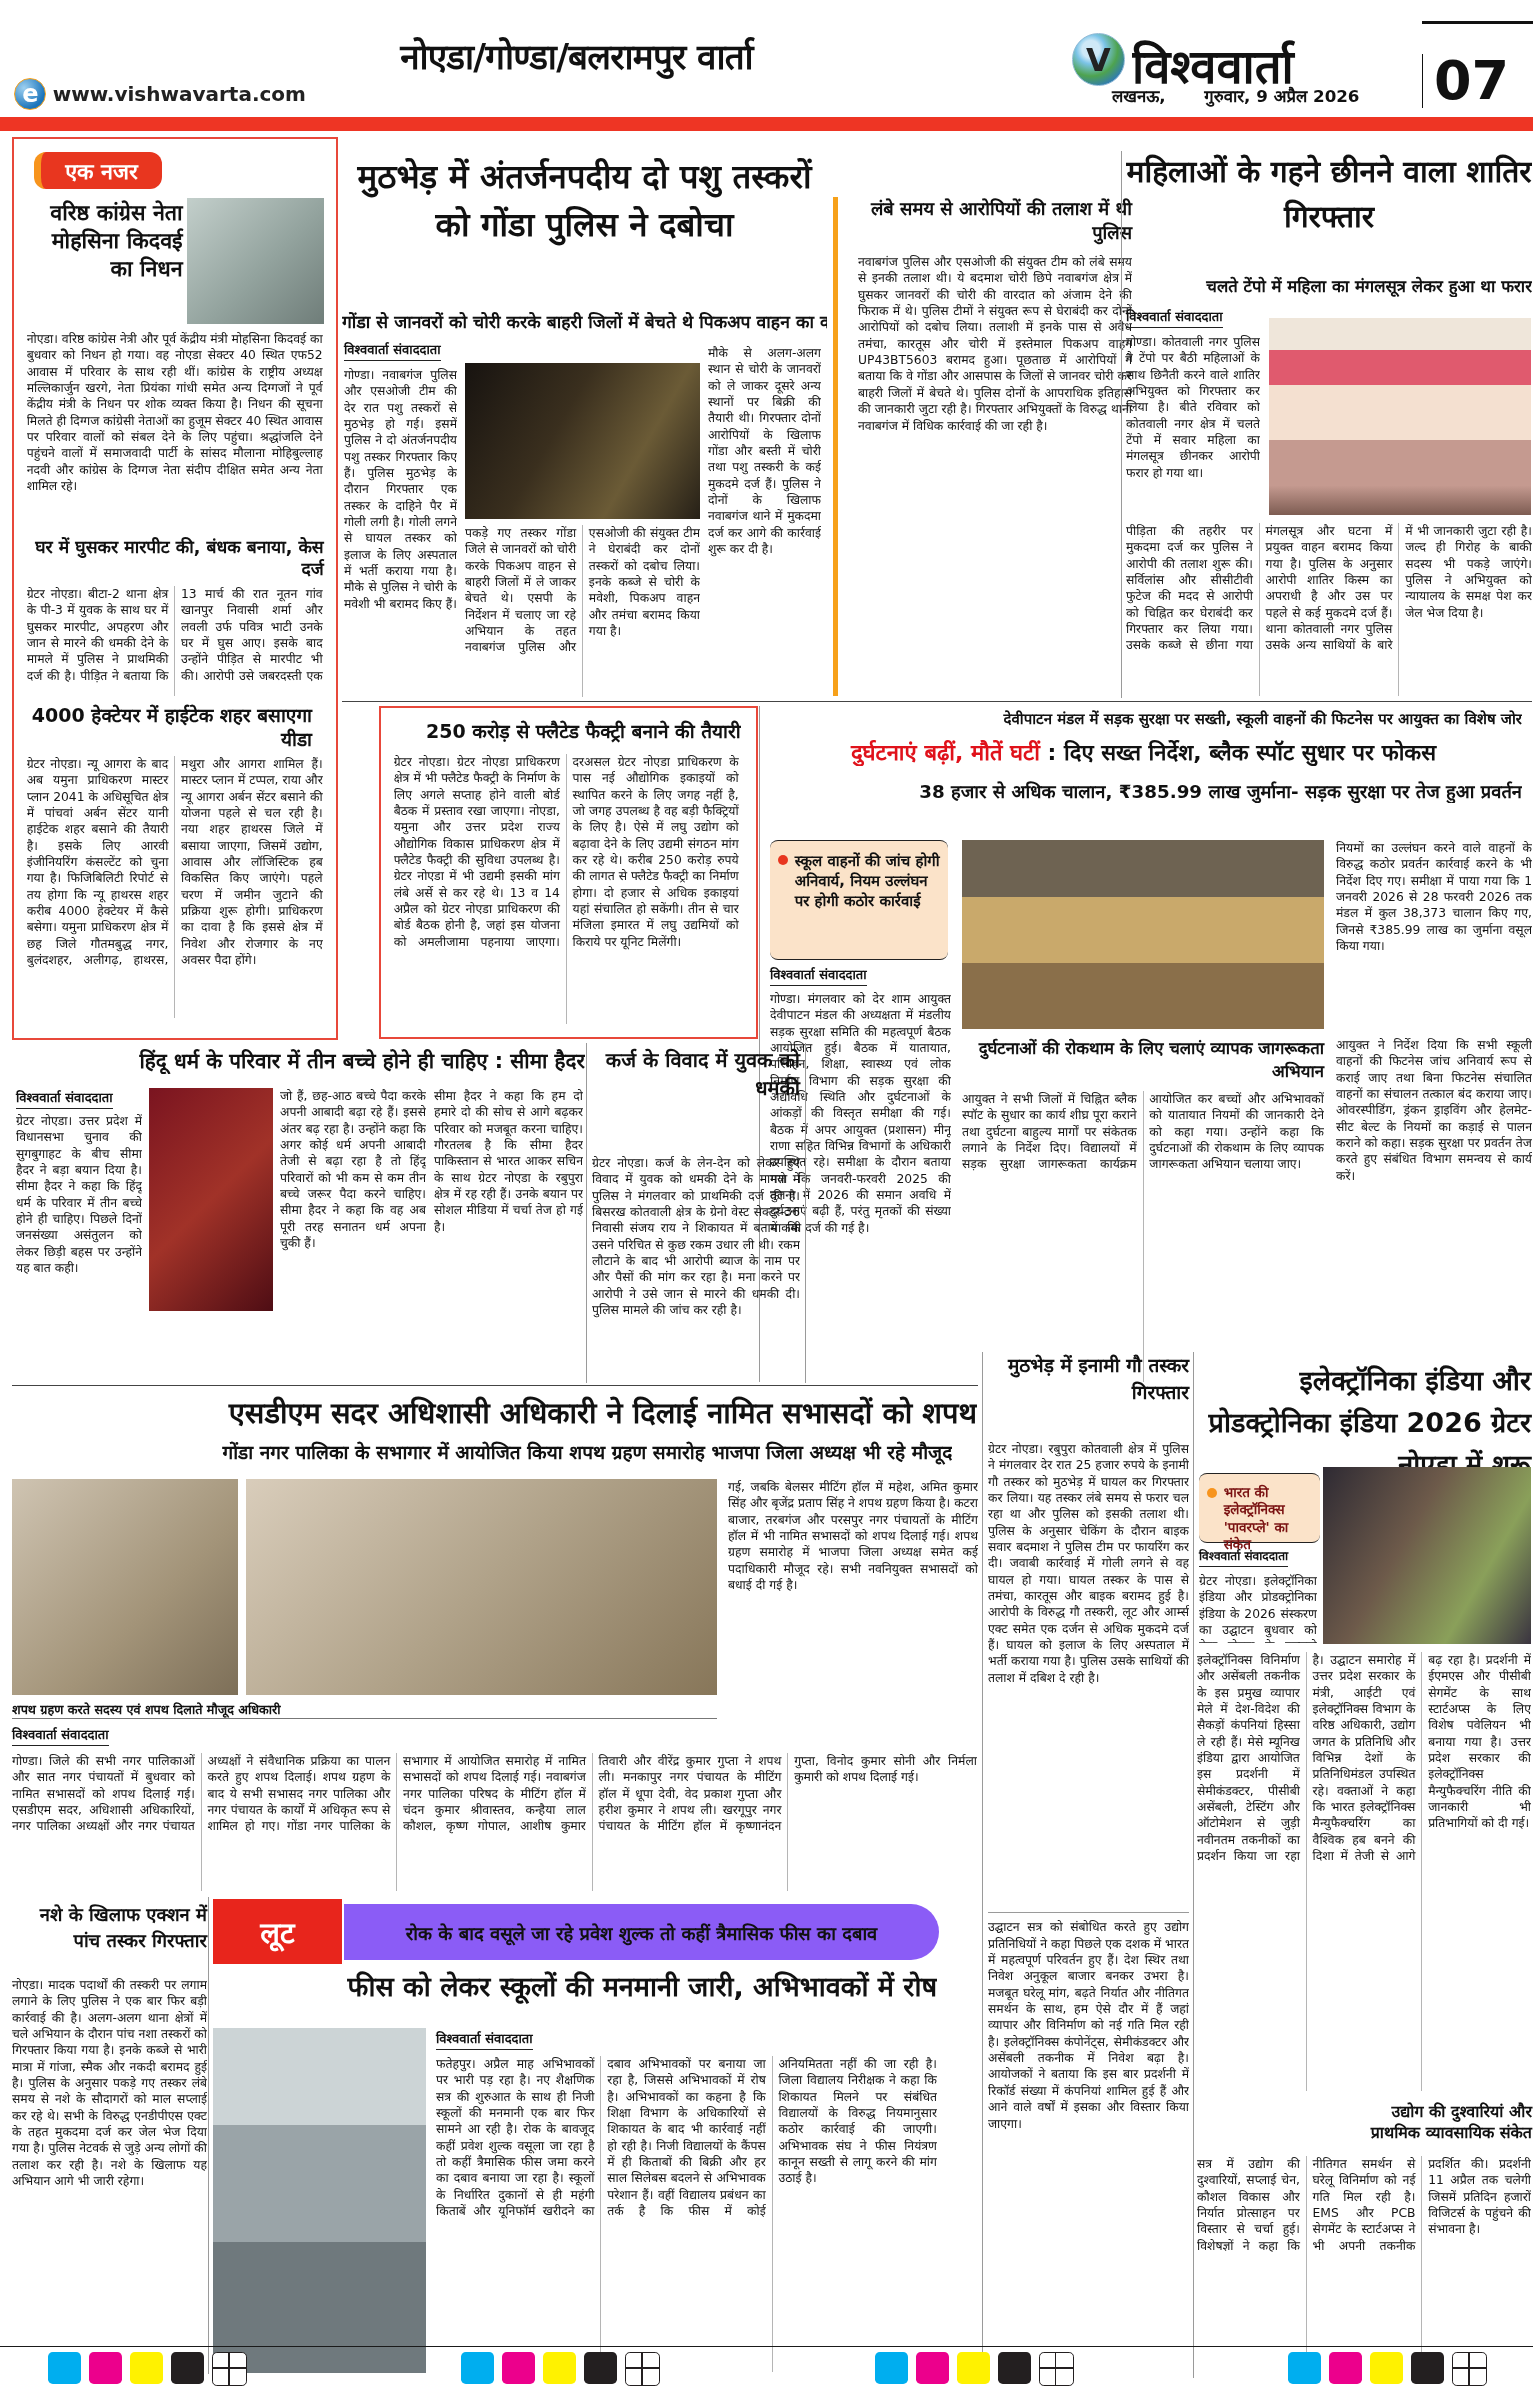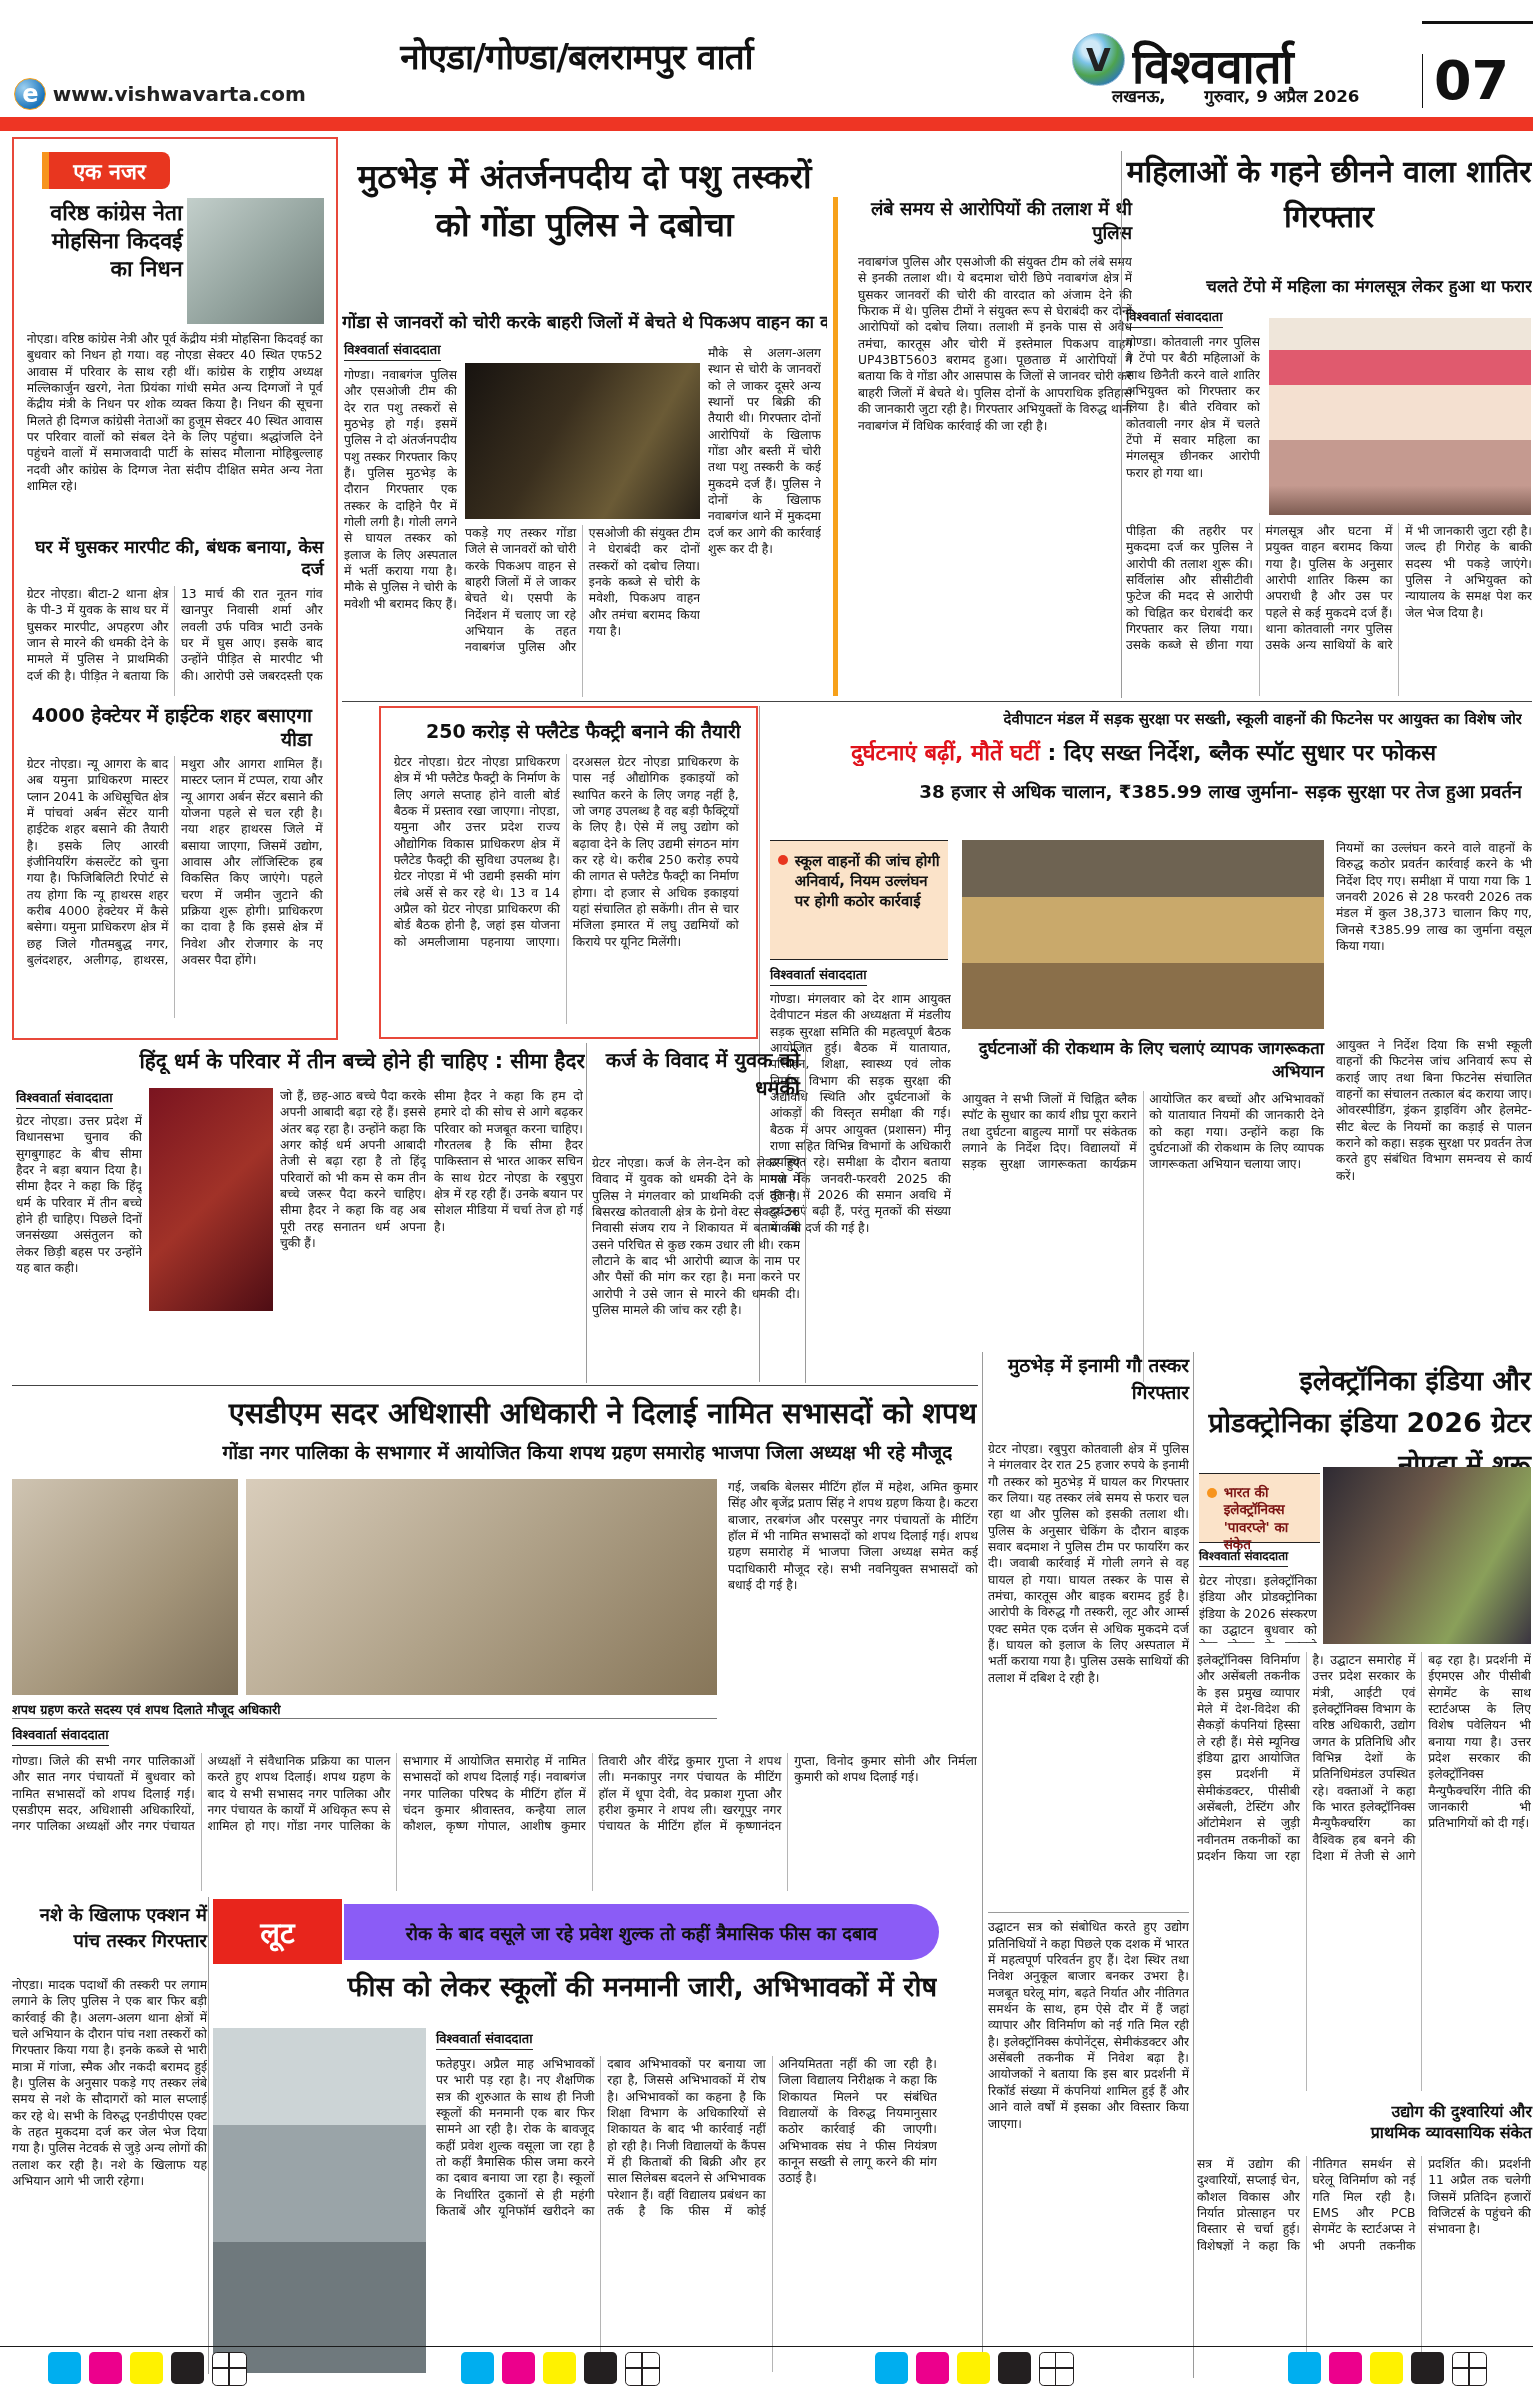--- a/index.html
+++ b/index.html
@@ -11,21 +11,21 @@
   .body-txt{font-size:12.3px;line-height:1.33;text-align:justify;color:#141414;overflow:hidden;}
   .cols2{column-count:2;column-gap:12.7px;column-rule:0.8px solid #b5b5b5;}
   .cols3{column-count:3;column-gap:12.7px;column-rule:0.8px solid #b5b5b5;}
   .cols5{column-count:5;column-gap:12.7px;column-rule:0.8px solid #b5b5b5;}
   .byline{font-weight:bold;font-size:13px;border-bottom:1.6px solid #222;display:inline-block;padding-bottom:1.6px;}
   .photo{background:#ccc;}
   .vline{width:0;border-left:0.8px solid #9a9a9a;}
   .hline{height:0;border-top:1.2px solid #444;}
   .redbar{background:#ee3524;}
   .dot{display:inline-block;width:10.3px;height:10.3px;border-radius:50%;background:#e8361f;margin-right:6.4px;flex:0 0 10.3px;margin-top:4px;}
-  .bullet-box{background:#fbe3c9;border-top:1.6px solid #222;border-bottom:1.6px solid #222;display:flex;padding:9.5px 8px;font-weight:bold;}
+  .bullet-box{background:#fbe3c9;border-top:1.6px solid #222;border-bottom:1.6px solid #222;display:flex;padding:9.5px 8px;font-weight:bold;border-radius:8px;}
   
   .masthead{font-size:35px;font-weight:bold;letter-spacing:-0.8px;}
   .brand{font-size:47px;font-weight:bold;}
   .globe{width:51px;height:51px;border-radius:50%;background:radial-gradient(circle at 35% 30%,#cfe9f7 0 18%,#7cc4e8 30%,#4ea34f 55%,#2f79b8 80%);border:0.8px solid #8fb9d6;display:flex;align-items:center;justify-content:center;font-size:32px;font-weight:bold;color:#222;}
   .ie-icon{display:inline-flex;width:30px;height:30px;border-radius:50%;background:radial-gradient(circle at 30% 30%,#9ed0f0,#1b75bc 70%);color:#fff;font-size:24px;font-weight:bold;align-items:center;justify-content:center;border:1.6px solid #f7a11a;}
   .site-url{font-size:20px;font-weight:bold;color:#222;}
   .pagebox{border-top:3.2px solid #111;}
   .pagenum{font-size:54px;font-weight:bold;line-height:1;border-left:1.6px solid #111;padding-left:11px;}
   
   .h-main{font-size:33px;font-weight:bold;line-height:1.45;}
@@ -62,21 +62,21 @@
     <span style="display:inline-block;width:27px;"></span>
     <span>गुरुवार, 9 अप्रैल 2026</span>
   </div>
   <div class="abs pagebox" style="left:1422px;top:20.7px;width:129px;height:84px;display:flex;align-items:flex-end;">
     <span class="pagenum">07</span>
     <span class="abs redbar" style="right:0;top:0;width:14.3px;height:84px;"></span>
   </div>
   <div class="abs redbar" style="left:0;top:117px;width:1533px;height:13.5px;"></div>
 
   <div class="abs eknajar-box" style="left:12px;top:137px;width:322px;height:899px;">
-    <div class="abs eknajar-tab" style="left:28px;top:12.7px;width:121px;height:37px;">एक नजर</div>
+    <div class="abs eknajar-tab" style="left:20px;top:12.7px;width:121px;height:37px;border-radius:12px;">एक नजर</div>
     <div class="abs h-sec" style="left:12.7px;top:60px;width:156px;font-size:21.5px;line-height:1.3;">वरिष्ठ कांग्रेस नेता मोहसिना किदवई का निधन</div>
     <div class="abs photo" style="left:173px;top:59px;width:137px;height:126px;background:linear-gradient(135deg,#c3cfcb,#93a39e 55%,#6f7d79);"></div>
     <div class="abs body-txt" style="left:12.7px;top:192px;width:296px;height:199px;">नोएडा। वरिष्ठ कांग्रेस नेत्री और पूर्व केंद्रीय मंत्री मोहसिना किदवई का बुधवार को निधन हो गया। वह नोएडा सेक्टर 40 स्थित एफ52 आवास में परिवार के साथ रही थीं। कांग्रेस के राष्ट्रीय अध्यक्ष मल्लिकार्जुन खरगे, नेता प्रियंका गांधी समेत अन्य दिग्गजों ने पूर्व केंद्रीय मंत्री के निधन पर शोक व्यक्त किया है। निधन की सूचना मिलते ही दिग्गज कांग्रेसी नेताओं का हुजूम सेक्टर 40 स्थित आवास पर परिवार वालों को संबल देने के लिए पहुंचा। श्रद्धांजलि देने पहुंचने वालों में समाजवादी पार्टी के सांसद मौलाना मोहिबुल्लाह नदवी और कांग्रेस के दिग्गज नेता संदीप दीक्षित समेत अन्य नेता शामिल रहे।</div>
     <div class="abs h-sec" style="left:12.7px;top:398px;width:297px;font-size:17.5px;line-height:1.25;">घर में घुसकर मारपीट की, बंधक बनाया, केस दर्ज</div>
     <div class="abs body-txt cols2" style="left:12.7px;top:447px;width:296px;height:110px;">ग्रेटर नोएडा। बीटा-2 थाना क्षेत्र के पी-3 में युवक के साथ घर में घुसकर मारपीट, अपहरण और जान से मारने की धमकी देने के मामले में पुलिस ने प्राथमिकी दर्ज की है। पीड़ित ने बताया कि 13 मार्च की रात नूतन गांव खानपुर निवासी शर्मा और लवली उर्फ पवित्र भाटी उनके घर में घुस आए। इसके बाद उन्होंने पीड़ित से मारपीट भी की। आरोपी उसे जबरदस्ती एक गाड़ी में अज्ञात स्थान पर ले गए। चाकू से उसकी गर्दन और कंधे पर वार किया और पिस्तौल से गोली चलाने की भी कोशिश की। थाना प्रभारी विनोद कुमार ने बताया कि प्राथमिकी दर्ज कर जांच शुरू कर दी गई है।</div>
     <div class="abs h-sec" style="left:1px;top:565px;width:297px;font-size:19px;line-height:1.25;">4000 हेक्टेयर में हाईटेक शहर बसाएगा यीडा</div>
     <div class="abs body-txt cols2" style="left:12.7px;top:617px;width:296px;height:262px;">ग्रेटर नोएडा। न्यू आगरा के बाद अब यमुना प्राधिकरण मास्टर प्लान 2041 के अधिसूचित क्षेत्र में पांचवां अर्बन सेंटर यानी हाईटेक शहर बसाने की तैयारी है। इसके लिए आरवी इंजीनियरिंग कंसल्टेंट को चुना गया है। फिजिबिलिटी रिपोर्ट से तय होगा कि न्यू हाथरस शहर करीब 4000 हेक्टेयर में कैसे बसेगा। यमुना प्राधिकरण क्षेत्र में छह जिले गौतमबुद्ध नगर, बुलंदशहर, अलीगढ़, हाथरस, मथुरा और आगरा शामिल हैं। मास्टर प्लान में टप्पल, राया और न्यू आगरा अर्बन सेंटर बसाने की योजना पहले से चल रही है। नया शहर हाथरस जिले में बसाया जाएगा, जिसमें उद्योग, आवास और लॉजिस्टिक हब विकसित किए जाएंगे। पहले चरण में जमीन जुटाने की प्रक्रिया शुरू होगी। प्राधिकरण का दावा है कि इससे क्षेत्र में निवेश और रोजगार के नए अवसर पैदा होंगे।</div>
   </div>
 
   <div class="abs h-main ctr" style="left:342px;top:153px;width:485px;height:146px;overflow:hidden;">मुठभेड़ में अंतर्जनपदीय दो पशु तस्करों को गोंडा पुलिस ने दबोचा</div>

